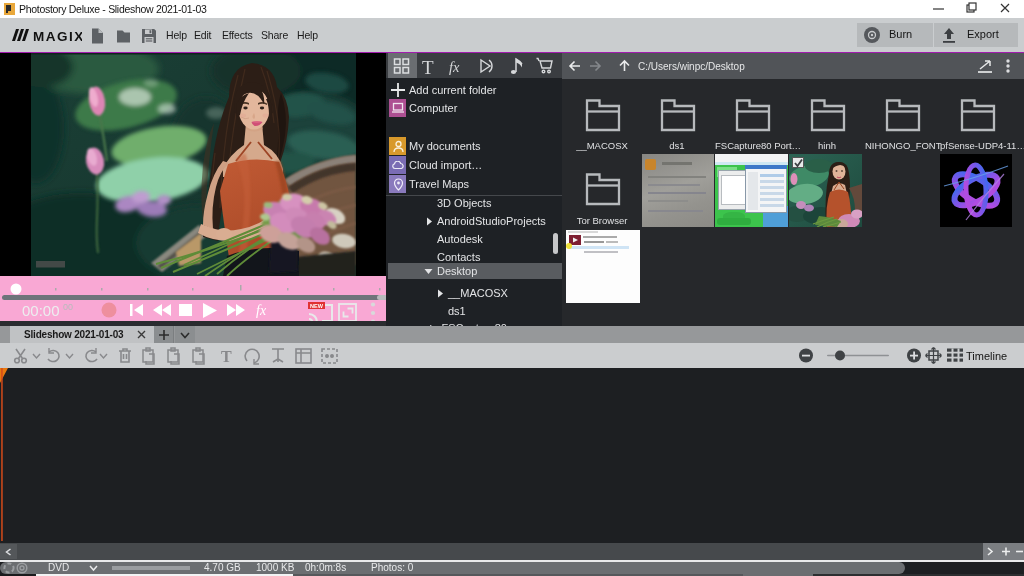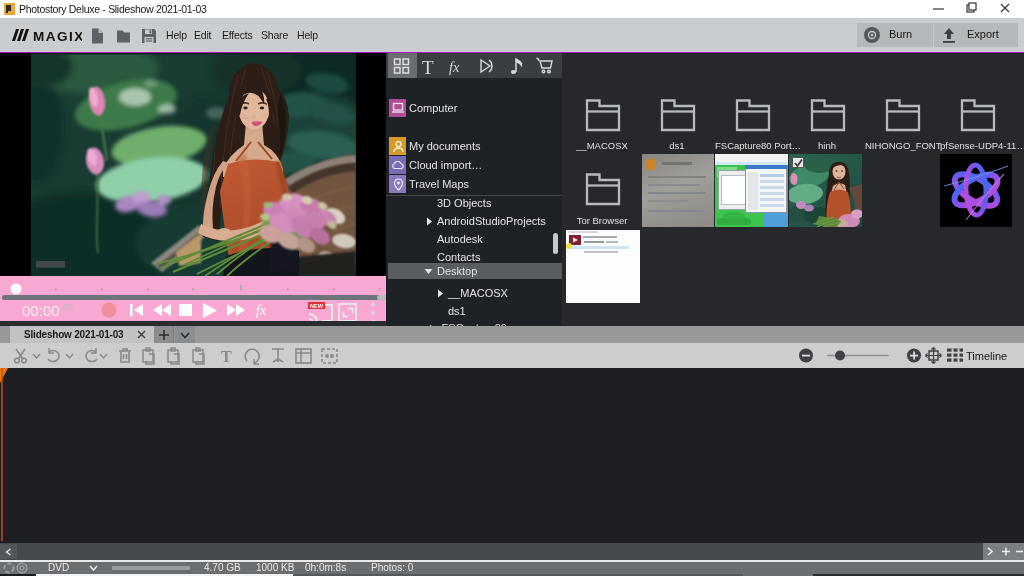--- a/index.html
+++ b/index.html
@@ -31,21 +31,21 @@
 #browser { left:562px; top:53px; width:462px; height:273px; background:#26282b; }
 #btoolbar { left:0; top:0; width:462px; height:26px; background:#515458; }
 .flabel { position:absolute; font-size:9.5px; color:#dfe0e2; text-align:center; width:74px; white-space:nowrap; }
 
 #tabbar { left:0; top:326px; width:1024px; height:17px; background:#96989a; }
 #tab-active { left:10px; top:0; width:155px; height:17px; background:#c0c2c4; }
 #toolbar2 { left:0; top:343px; width:1024px; height:25px; background:#cbcdcf; }
 #timeline { left:0; top:368px; width:1024px; height:175px; background:#1d1f22; }
 #scrollrow { left:0; top:543px; width:1024px; height:17px; background:#46494c; }
 #whiteline { left:0; top:560px; width:1024px; height:2px; background:#e9eaeb; }
-#statusbar { left:0; top:562px; width:1024px; height:12px; background:#6b6e71; }
+#statusbar { left:0; top:562px; width:905px; height:12px; background:#6b6e71;border-radius:6px; }
 .st { position:absolute; top:0; font-size:10px; color:#e8e9ea; }
 #bottomstrip { left:0; top:574px; width:1024px; height:2px; background:#2c2e30; }
 </style>
 </head>
 <body>
 <div class="abs" id="titlebar">
   <div class="abs" id="appicon"></div>
   <div class="abs" id="title-text">Photostory Deluxe - Slideshow 2021-01-03</div>
   <svg class="abs" style="left:928px;top:0" width="90" height="18">
     <line x1="5" y1="9" x2="16" y2="9" stroke="#333" stroke-width="1.2"></line>
@@ -332,20 +332,26 @@
       <path d="M130 19 V6 Q133.5 8 136 11" stroke="#d6d8da" stroke-width="1.5" fill="none"></path>
       <path d="M130 6 Q134 7.5 136 11 L136 14.5 Q134 10.5 130 9.5 Z" fill="#d6d8da"></path>
       <g stroke="#d6d8da" stroke-width="1.4" fill="none">
         <path d="M154 8 L166 8 L164.5 15 L156 15 Z"></path>
         <path d="M153 8 L152 5.5 L150.5 5.5"></path>
         <circle cx="157.5" cy="18.5" r="1.3"></circle>
           <circle cx="163" cy="18.5" r="1.3"></circle>
       </g>
     </svg>
   </div>
+  <div class="mp-row" style="top:28px">
+    <svg class="abs" style="left:5px;top:2px" width="14" height="14">
+        <path d="M7 0 V14 M0 7 H14" stroke="#e8e9ea" stroke-width="1.8"></path>
+      </svg>
+    <div class="mp-label">Add current folder</div>
+  </div>
   <div class="mp-row" style="top:46px">
     <div class="mp-ico" style="background:#ad4f92"></div>
     <svg class="abs" style="left:6px;top:3px" width="12" height="12">
         <rect x="1.5" y="1.5" width="9" height="6.5" fill="none" stroke="#f0e4ee" stroke-width="1.3"></rect>
         <path d="M0 10 H12" stroke="#f0e4ee" stroke-width="1.3"></path>
       </svg>
     <div class="mp-label">Computer</div>
   </div>
   <div class="mp-row" style="top:84px">
     <div class="mp-ico" style="background:#d8992b"></div>
@@ -388,20 +394,43 @@
     </svg>
   <div class="tree-label" style="left:62px;top:234px">__MACOSX</div>
   <div class="tree-label" style="left:62px;top:252px">ds1</div>
   <div class="abs" style="left:44px;top:269px;width:120px;height:4px;overflow:hidden">
       <div class="tree-label" style="left:0;top:0">▶ FSCapture80 Portable[...]</div>
     </div>
   <div class="abs" style="left:167px;top:180px;width:5px;height:21px;background:#c6c7c9;border-radius:2.5px"></div>
 </div>
 
 <div class="abs" id="browser">
+  <div class="abs" id="btoolbar">
+    <svg class="abs" style="left:0;top:0" width="462" height="26">
+      <g stroke="#e9eaeb" stroke-width="1.6" fill="none">
+        <path d="M18 13 H8 M12.5 8.5 L8 13 L12.5 17.5"></path>
+      </g>
+      <g stroke="#85888c" stroke-width="1.6" fill="none">
+        <path d="M28 13 H38 M33.5 8.5 L38 13 L33.5 17.5"></path>
+      </g>
+      <g stroke="#e9eaeb" stroke-width="1.6" fill="none">
+        <path d="M62.5 18 V8 M58 12.5 L62.5 8 L67 12.5"></path>
+      </g>
+      <text x="76" y="17" font-size="10" fill="#e6e7e8">C:/Users/winpc/Desktop</text>
+      <g stroke="#e6e7e8" stroke-width="1.5" fill="none">
+        <path d="M418 16 L428 8 M428 8 L428 13 M428 8 L423 8"></path>
+        <path d="M416 19 L430 19" stroke-width="1.7"></path>
+      </g>
+      <g fill="#dcdde0">
+        <circle cx="446" cy="8" r="1.7"></circle>
+          <circle cx="446" cy="13" r="1.7"></circle>
+          <circle cx="446" cy="18" r="1.7"></circle>
+      </g>
+    </svg>
+  </div>
 
   <svg class="abs" style="left:23px;top:45px" width="36" height="34">
       <g fill="none" stroke="#b7babd" stroke-width="2.3">
         <path d="M2 32 V2.5 H14.5 V8 H34 V32 Z"></path>
         <path d="M2 13.5 H34"></path>
       </g>
     </svg>
   <svg class="abs" style="left:98px;top:45px" width="36" height="34">
       <g fill="none" stroke="#b7babd" stroke-width="2.3">
         <path d="M2 32 V2.5 H14.5 V8 H34 V32 Z"></path>

